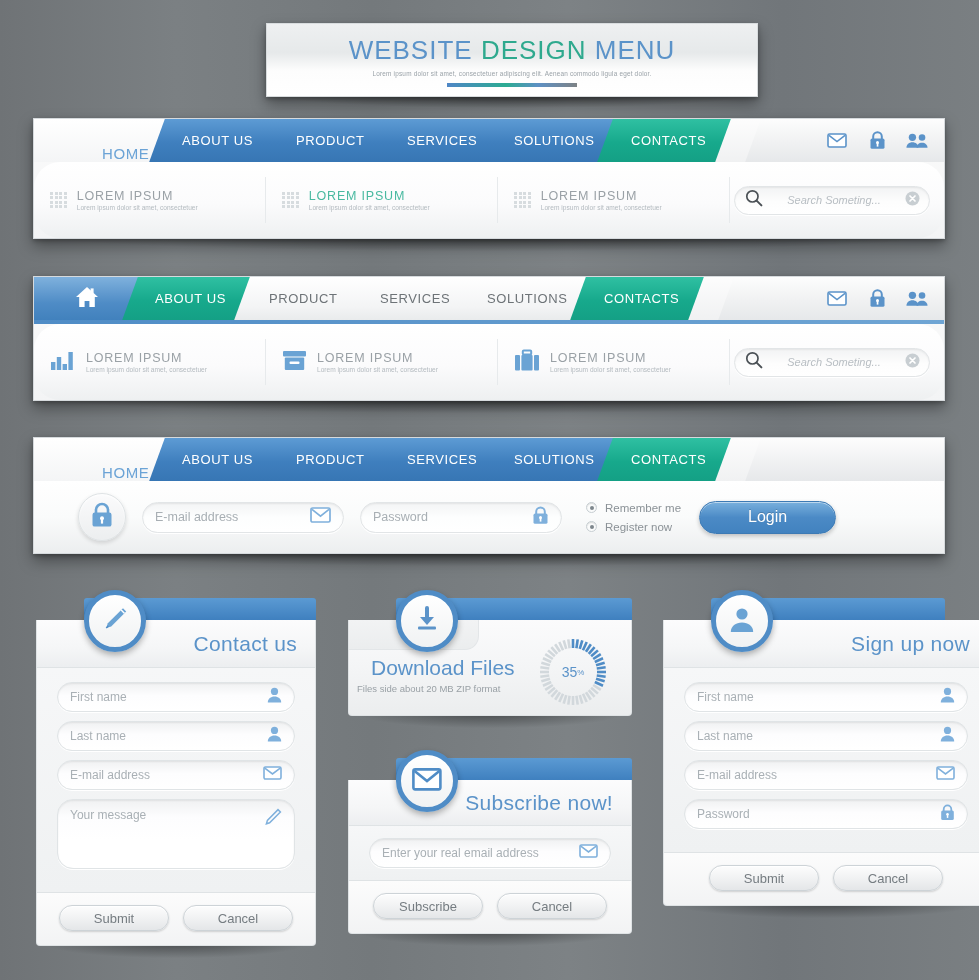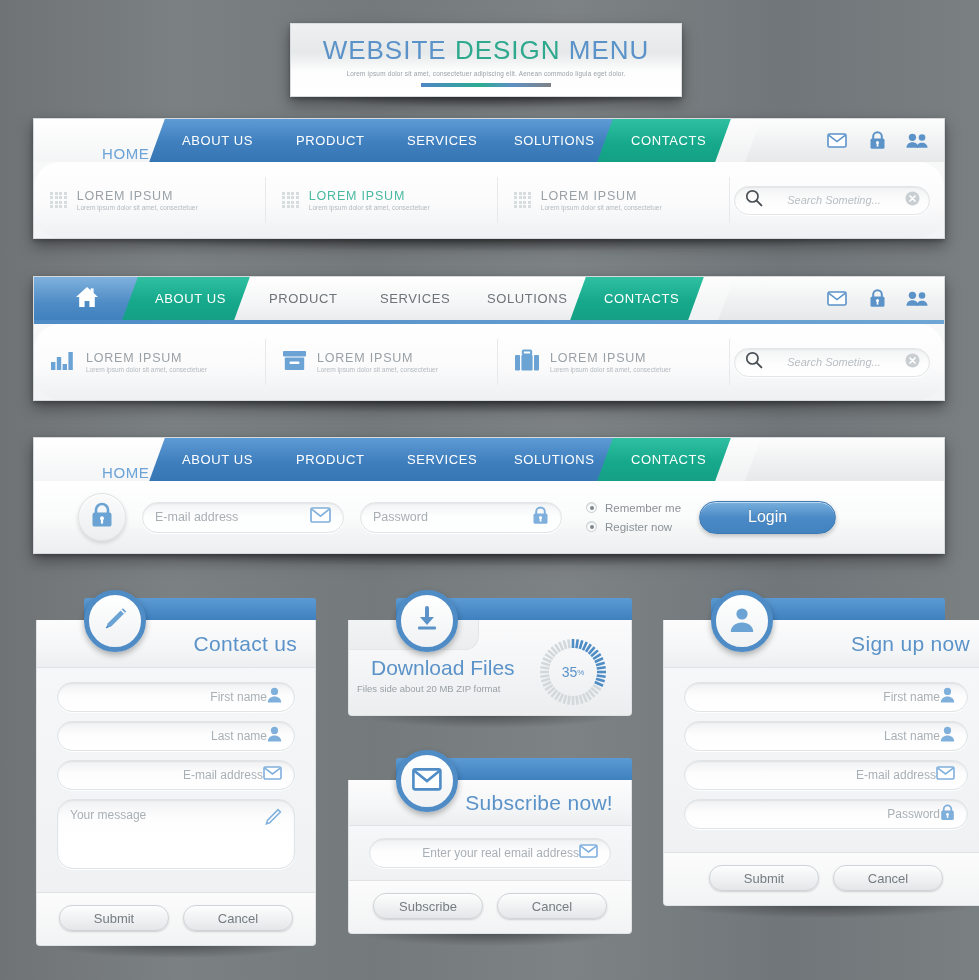--- a/index.html
+++ b/index.html
@@ -9,25 +9,24 @@
     background: linear-gradient(90deg,#6f7376 0%,#7b8083 18%,#74797c 38%,#7d8285 58%,#71767a 80%,#7a7f82 100%);
     overflow: hidden;
     position: relative;
   }
 
   
   .panel-shadow { box-shadow: 0 7px 14px rgba(0,0,0,.36), 0 2px 4px rgba(0,0,0,.25); }
 
   
   #header {
-    position:absolute; left:266px; top:23px; width:392px; height:74px;
+    position:absolute; left:266px; top:23px; width:492px; height:74px;
     background: linear-gradient(180deg,#eef0f1 0%,#e6e9ea 40%,#fdfdfd 65%,#ffffff 100%);
     border:1px solid #d8dcde;
     text-align:center;
-    margin-left:24px;
   }
   #header .title { margin-top:11px; font-size:26px; letter-spacing:1px; font-weight:400; }
   #header .title .w { color:#5b93c9; }
   #header .title .d { color:#2ea98e; }
   #header .title .m { color:#5b93c9; }
   #header .subtitle { font-size:6.4px; color:#9aa2a8; margin-top:4px; letter-spacing:.2px; }
   #header .rule {
     margin:6px auto 0; width:130px; height:4px;
     background: linear-gradient(90deg,#4f86c6 0%,#2bab92 45%,#5d90c4 70%,#7d8285 100%);
   }
@@ -181,21 +180,21 @@
     border:1px solid #dfe3e5; border-top:none;
     padding:14px 20px 14px 20px;
   }
   .fieldrow { margin-bottom:9px; }
   .field {
     height:30px; border-radius:16px; display:flex; align-items:center; padding:0 12px;
     background: linear-gradient(180deg,#f0f1f2 0%,#fdfdfe 45%,#ffffff 100%);
     border:1px solid #e0e4e6;
     box-shadow: inset 0 1px 2px rgba(0,0,0,.07), 0 1px 0 #fff;
   }
-  .field .fl { flex:1; font-size:12px; color:#a9b0b5;text-align:right; }
+  .field .fl { flex:1; font-size:12px; color:#a9b0b5; }
   .textarea {
     height:70px; border-radius:16px; padding:8px 12px 0;
     background: linear-gradient(180deg,#f0f1f2 0%,#fdfdfe 25%,#ffffff 60%);
     border:1px solid #e0e4e6;
     box-shadow: inset 0 1px 2px rgba(0,0,0,.07), 0 1px 0 #fff;
     display:flex; align-items:flex-start;
   }
   .textarea .fl { flex:1; font-size:12px; color:#a9b0b5; }
   .card-foot {
     background: linear-gradient(180deg,#fcfcfc 0%,#f2f3f4 100%);

